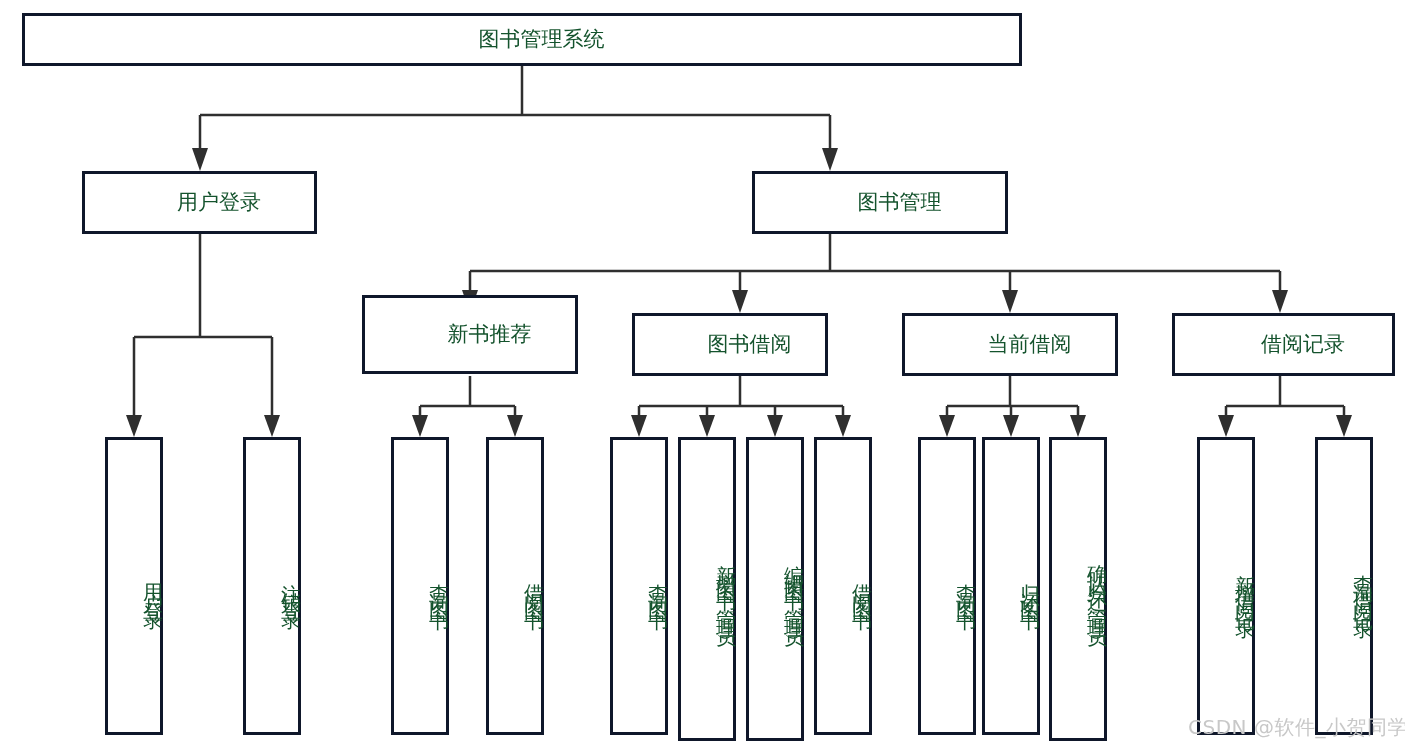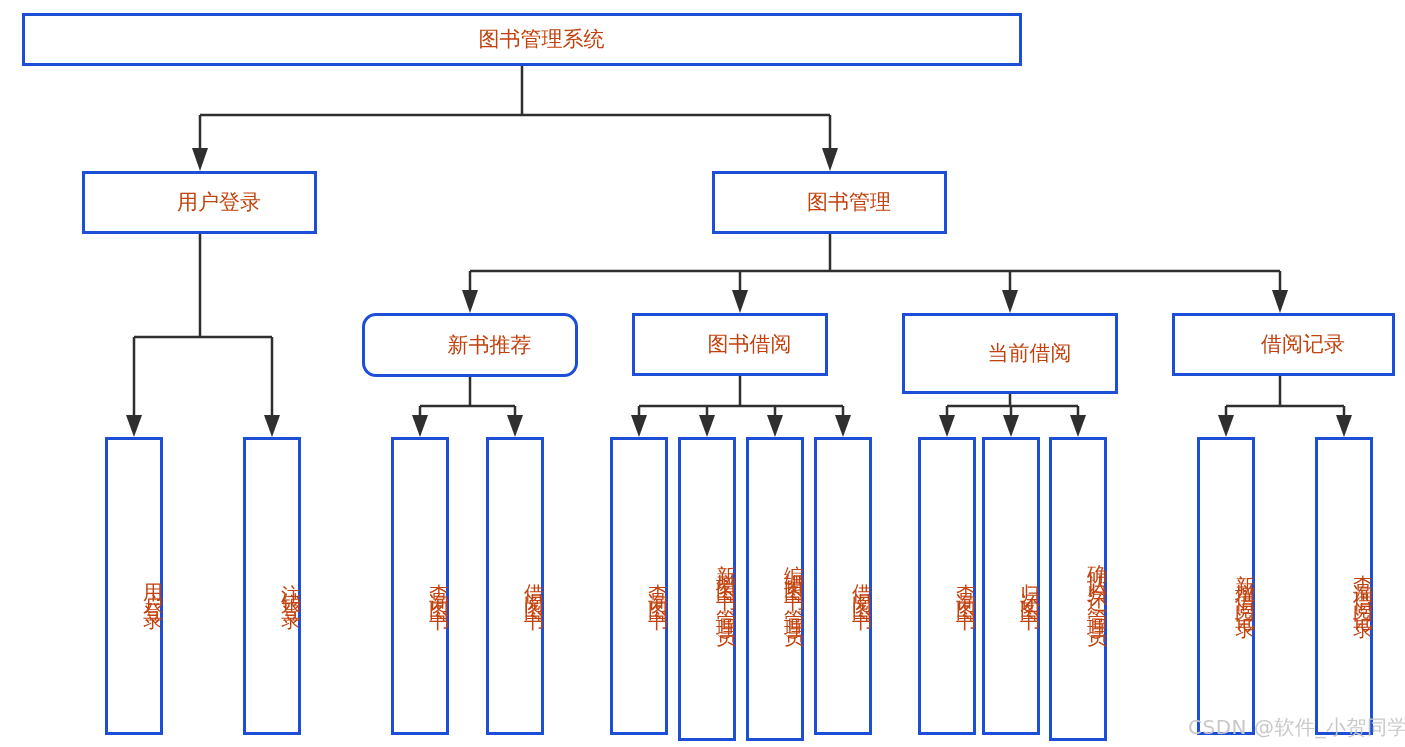--- a/index.html
+++ b/index.html
@@ -9,43 +9,43 @@
     background:#ffffff;
     font-family:"DejaVu Sans","Liberation Sans",sans-serif;
     color:#333333;
     overflow:hidden;
   }
   svg.connectors{position:absolute;left:0;top:0;width:1405px;height:747px;}
   .node{
     position:absolute;
     box-sizing:border-box;
     background:#ffffff;
-    border:3px solid #1d4ed8;
+    border:3px solid #0f172a;
     display:flex;
     align-items:center;
     justify-content:center;
     font-size:21px;
-    color:#c2410c;
+    color:#14532d;
     line-height:1;
     padding-left:39px;
   }
   .node.h span{white-space:nowrap;}
   .node.v span{
     writing-mode:vertical-rl;
     text-orientation:mixed;
     letter-spacing:9px;
     font-size:20px;
   }
   
   #n-root {left:22px;  top:13px;  width:1000px; height:53px;}
   #n-login{left:82px;  top:171px; width:235px;  height:63px;}
-  #n-mgmt {left:712px; top:171px; width:235px;  height:63px;text-align:center;}
-  #n-rec  {left:362px; top:313px; width:216px;  height:64px;border-radius:14px;}
+  #n-mgmt {left:752px; top:171px; width:256px;  height:63px;text-align:center;}
+  #n-rec  {left:362px; top:295px; width:216px;  height:79px;}
   #n-bb   {left:632px; top:313px; width:196px;  height:63px;}
-  #n-cb   {left:902px; top:313px; width:216px;  height:81px;text-align:center;}
+  #n-cb   {left:902px; top:313px; width:216px;  height:63px;text-align:center;}
   #n-br   {left:1172px;top:313px; width:223px;  height:63px;}
   
   .leaf{top:437px;width:58px;height:298px;}
   .leaf.tall{height:304px;}
   #l-login {left:105px;}
   #l-logout{left:243px;}
   #l-rec-q {left:391px;}
   #l-rec-b {left:486px;}
   #l-bb-q  {left:610px;}
   #l-bb-a  {left:678px;}

